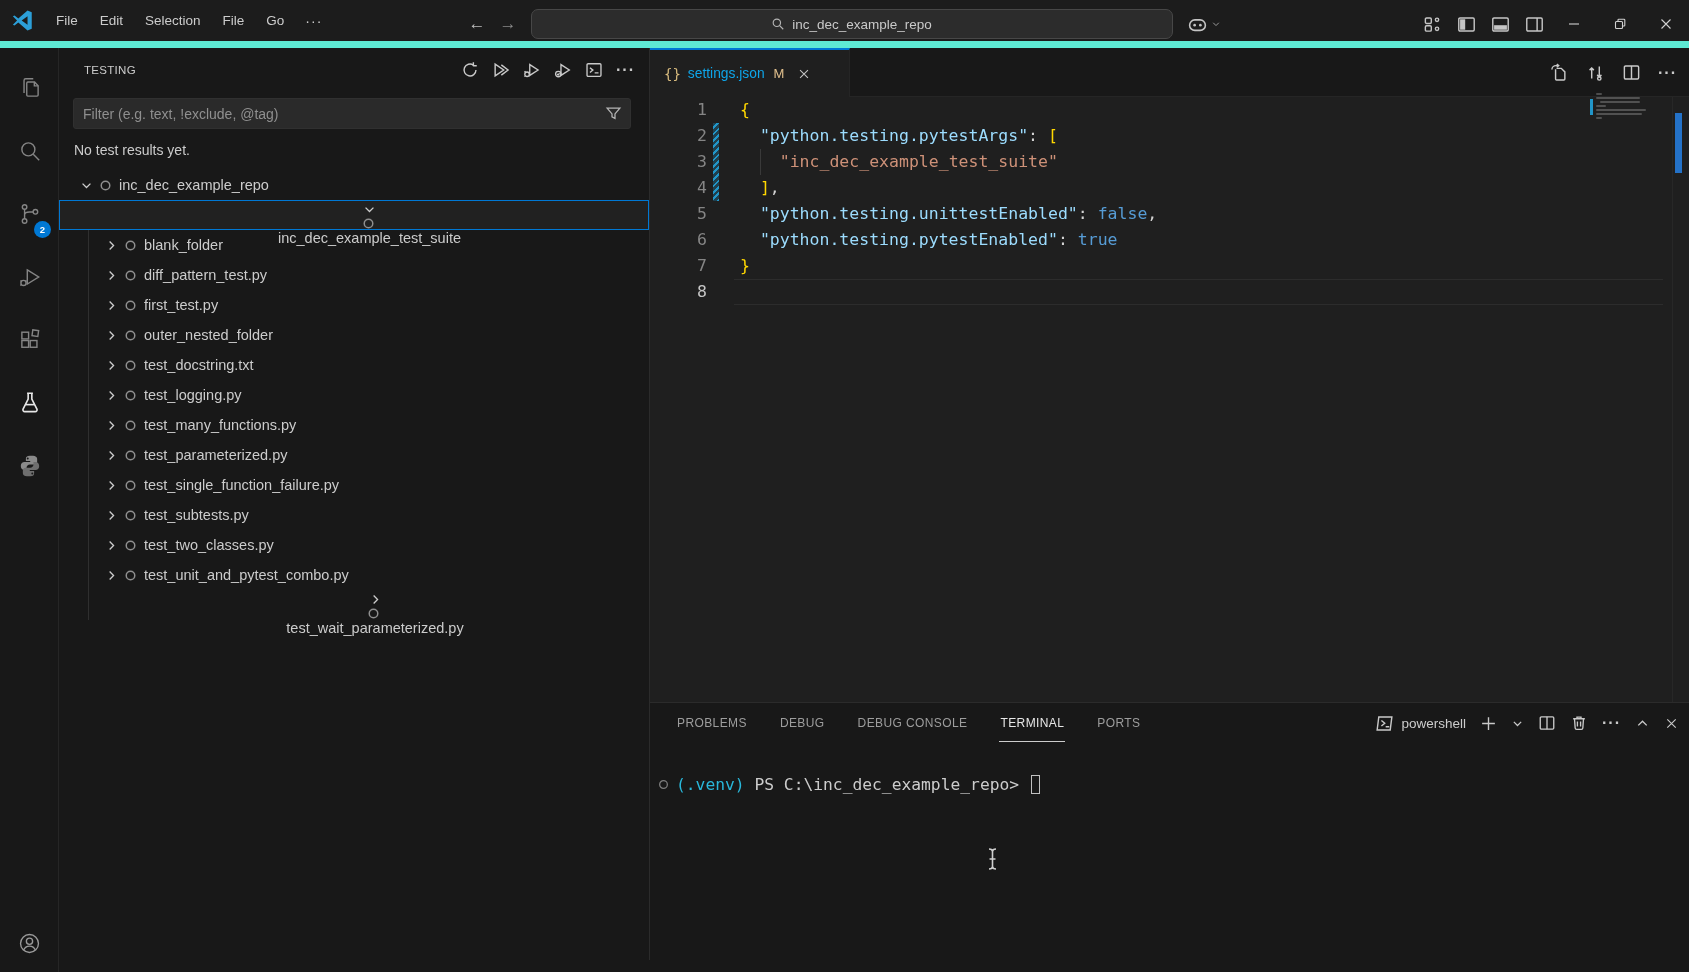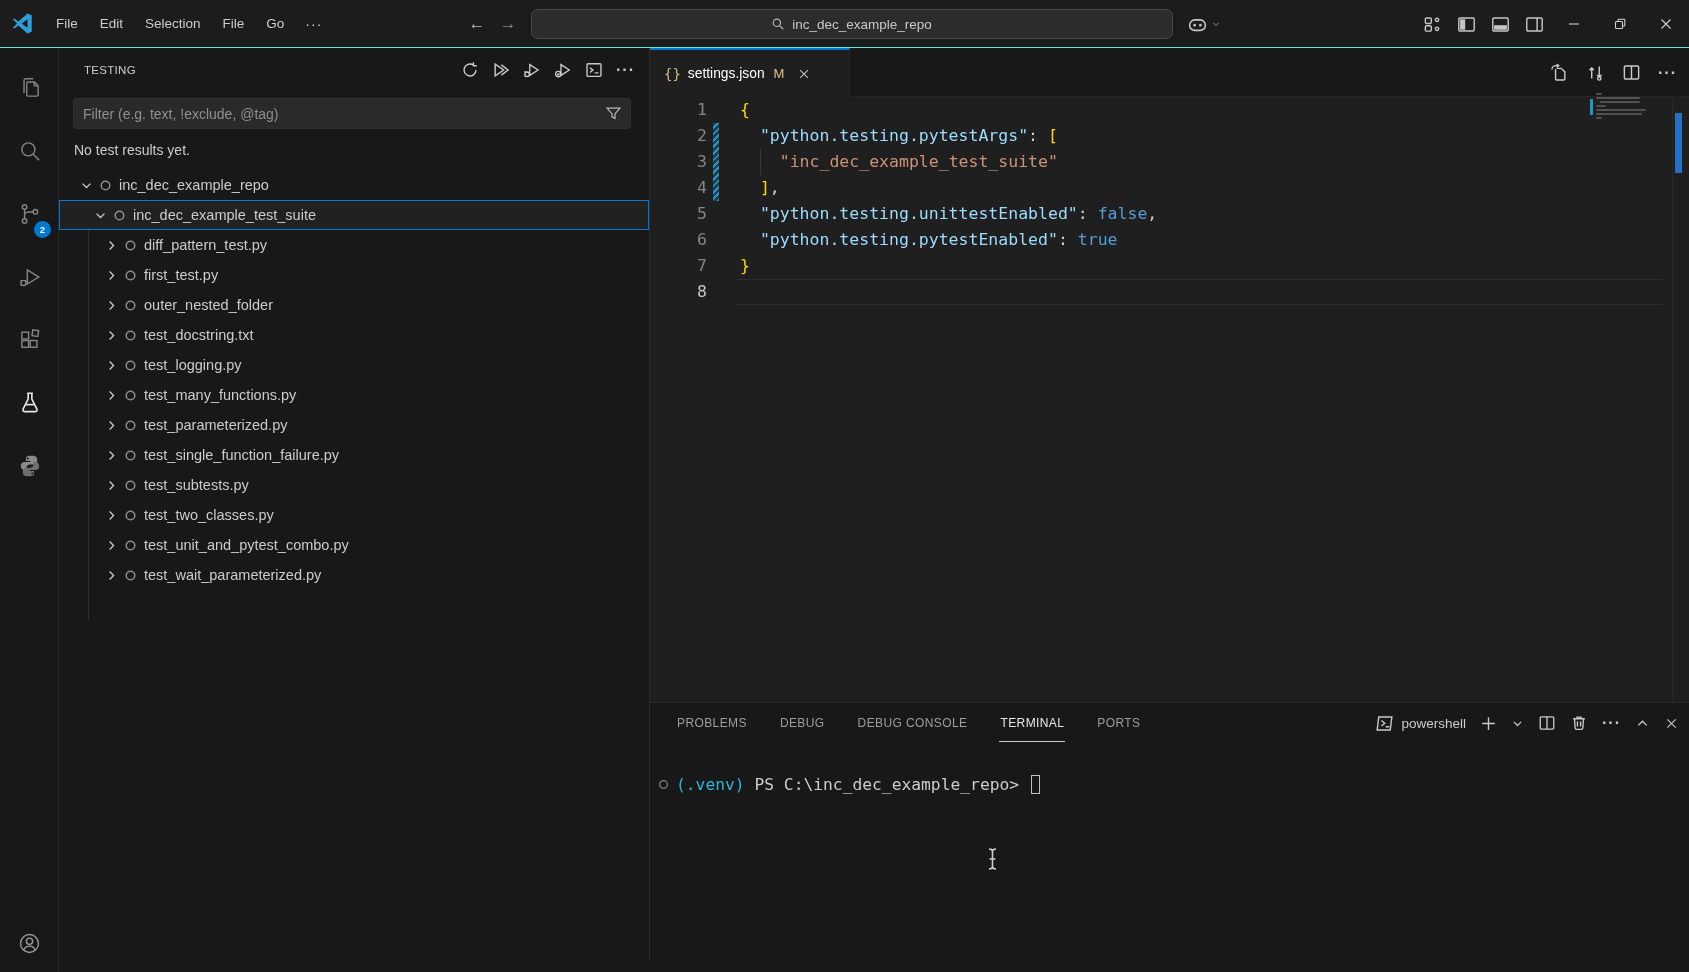--- a/index.html
+++ b/index.html
@@ -2,21 +2,21 @@
 <html><head>
 <meta charset="utf-8">
 <style>
   * { margin:0; padding:0; box-sizing:border-box; }
   html,body { width:1689px; height:972px; overflow:hidden; background:#181818;
     font-family:"Liberation Sans", sans-serif; color:#cccccc; }
   svg { display:block; }
 
   
   #titlebar { position:absolute; left:0; top:0; width:1689px; height:48px;
-    background:#1c1c1c; display:flex; align-items:center; border-bottom:1px solid #5eead4; }
+    background:#1c1c1c; display:flex; align-items:center; border-bottom:7px solid #5eead4; }
   #logo { margin:0 12px 0 12px; }
   .menu-item { padding:4px 11px; font-size:13.5px; color:#cccccc; border-radius:5px; }
   #menu-more { padding:4px 10px; color:#cccccc; letter-spacing:1px; font-size:14px; }
   #tb-center { position:absolute; left:50%; top:0; transform:translateX(-50%);
     height:48px; display:flex; align-items:center; gap:14px; }
   .nav-arrow { font-size:17px; color:#bdbdbd; }
   .nav-arrow.fwd { color:#8a8a8a; }
   #search-box { width:642px; height:30px; background:#2c2c2c; border:1px solid #474747;
     border-radius:7px; display:flex; align-items:center; justify-content:center; gap:7px;
     color:#c9c9c9; font-size:13.5px; }
@@ -60,21 +60,21 @@
   #indent-guide { position:absolute; left:29px; width:1px; background:#2f2f2f; }
 
   
   #editor-group { position:absolute; left:650px; top:48px; width:1039px; height:654px; background:#1f1f1f; }
   #tabbar { position:absolute; left:0; top:0; right:0; height:49px; background:#181818;
     border-bottom:1px solid #252525; display:flex; }
   #tab-settings { position:relative; width:200px; height:49px; background:#1f1f1f;
     border-top:2px solid #0078d4; border-right:1px solid #252525; display:flex;
     align-items:center; padding:0 10px 0 14px; gap:7px; }
   #tab-json-icon { color:#d7ba7d; font-size:14px; font-family:"DejaVu Sans Mono",monospace; }
-  #tab-label { font-size:13.8px; color:#ffffff; }
+  #tab-label { font-size:13.8px; color:#0ea5e9; }
   #tab-modified { font-size:13px; color:#e2c08d; margin-left:2px; }
   #tab-close { color:#c5c5c5; margin-left:6px; }
   #editor-actions { position:absolute; right:12px; top:0; height:49px; display:flex;
     align-items:center; gap:17px; color:#c9c9c9; }
 
   #code-area { position:absolute; left:0; top:49px; right:0; bottom:0; background:#1f1f1f; }
   .code-line { position:relative; height:26px; font-family:"DejaVu Sans Mono",monospace; font-size:16.5px; }
   .ln { position:absolute; left:0; top:0; width:57px; text-align:right; color:#858585; line-height:26px; }
   .cur .ln { color:#c6c6c6; }
   .gut-mod { position:absolute; left:63px; top:0; bottom:0; width:6px;
@@ -322,21 +322,21 @@
             <path d="M6 3.8L10.2 8 6 12.2"></path>
           </svg>
         </span>
         <span class="tree-circle">
           <svg width="13" height="13" viewBox="0 0 14 14" fill="none" stroke="currentColor" stroke-width="1.6">
             <circle cx="7" cy="7" r="4.6"></circle>
           </svg>
         </span>
         <span>inc_dec_example_repo</span>
       </div>
-      <div class="tree-row selected" style="padding-left: 31px;">
+      <div class="tree-row selected" style="padding-left: 31px; flex-direction: column;">
         <span class="twistie tw-down">
           <svg width="15" height="15" viewBox="0 0 16 16" fill="none" stroke="currentColor" stroke-width="1.4">
             <path d="M6 3.8L10.2 8 6 12.2"></path>
           </svg>
         </span>
         <span class="tree-circle">
           <svg width="13" height="13" viewBox="0 0 14 14" fill="none" stroke="currentColor" stroke-width="1.6">
             <circle cx="7" cy="7" r="4.6"></circle>
           </svg>
         </span>
@@ -346,20 +346,33 @@
         <span class="twistie">
           <svg width="15" height="15" viewBox="0 0 16 16" fill="none" stroke="currentColor" stroke-width="1.4">
             <path d="M6 3.8L10.2 8 6 12.2"></path>
           </svg>
         </span>
         <span class="tree-circle">
           <svg width="13" height="13" viewBox="0 0 14 14" fill="none" stroke="currentColor" stroke-width="1.6">
             <circle cx="7" cy="7" r="4.6"></circle>
           </svg>
         </span>
+        <span>blank_folder</span>
+      </div>
+      <div class="tree-row" style="padding-left: 42px;">
+        <span class="twistie">
+          <svg width="15" height="15" viewBox="0 0 16 16" fill="none" stroke="currentColor" stroke-width="1.4">
+            <path d="M6 3.8L10.2 8 6 12.2"></path>
+          </svg>
+        </span>
+        <span class="tree-circle">
+          <svg width="13" height="13" viewBox="0 0 14 14" fill="none" stroke="currentColor" stroke-width="1.6">
+            <circle cx="7" cy="7" r="4.6"></circle>
+          </svg>
+        </span>
         <span>diff_pattern_test.py</span>
       </div>
       <div class="tree-row" style="padding-left: 42px;">
         <span class="twistie">
           <svg width="15" height="15" viewBox="0 0 16 16" fill="none" stroke="currentColor" stroke-width="1.4">
             <path d="M6 3.8L10.2 8 6 12.2"></path>
           </svg>
         </span>
         <span class="tree-circle">
           <svg width="13" height="13" viewBox="0 0 14 14" fill="none" stroke="currentColor" stroke-width="1.6">
@@ -478,21 +491,21 @@
             <path d="M6 3.8L10.2 8 6 12.2"></path>
           </svg>
         </span>
         <span class="tree-circle">
           <svg width="13" height="13" viewBox="0 0 14 14" fill="none" stroke="currentColor" stroke-width="1.6">
             <circle cx="7" cy="7" r="4.6"></circle>
           </svg>
         </span>
         <span>test_unit_and_pytest_combo.py</span>
       </div>
-      <div class="tree-row" style="padding-left: 42px;">
+      <div class="tree-row" style="padding-left: 42px; flex-direction: column;">
         <span class="twistie">
           <svg width="15" height="15" viewBox="0 0 16 16" fill="none" stroke="currentColor" stroke-width="1.4">
             <path d="M6 3.8L10.2 8 6 12.2"></path>
           </svg>
         </span>
         <span class="tree-circle">
           <svg width="13" height="13" viewBox="0 0 14 14" fill="none" stroke="currentColor" stroke-width="1.6">
             <circle cx="7" cy="7" r="4.6"></circle>
           </svg>
         </span>

